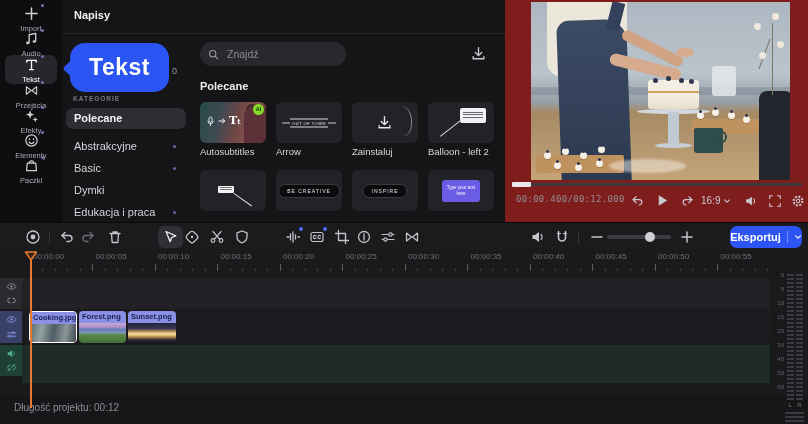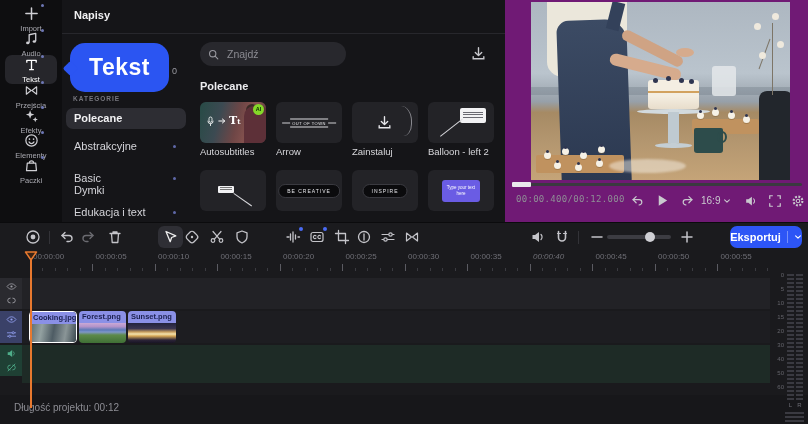--- a/index.html
+++ b/index.html
@@ -57,21 +57,21 @@
   .pill-art{position:absolute;left:50%;top:50%;transform:translate(-50%,-50%);background:#0b0b0d;border:1px solid #3a3a40;color:#e4e4e8;font-size:5px;letter-spacing:1px;padding:3px 8px;border-radius:9px;white-space:nowrap;}
   .purple-art{position:absolute;left:50%;top:50%;transform:translate(-50%,-50%);background:#6a5ce4;color:#fff;font-size:4.5px;line-height:5.5px;width:38px;height:22px;border-radius:3px;display:flex;align-items:center;justify-content:center;text-align:center;padding:2px;}
 
   
   .bubble{position:absolute;left:70px;top:43px;width:99px;height:49px;background:#2b55f2;border-radius:15px;z-index:9;
           display:flex;align-items:center;justify-content:center;color:#fff;font-size:23px;font-weight:800;letter-spacing:.5px;}
   .bubble::before{content:"";position:absolute;left:-5px;top:20px;width:11px;height:11px;background:#2b55f2;border-radius:2px;transform:rotate(45deg);}
   .zero-badge{position:absolute;left:172px;top:66px;font-size:9px;color:#9a9aa2;z-index:3;}
 
   
-  .preview{left:505px;top:0;width:303px;height:222px;background:#701a75;}
+  .preview{left:505px;top:0;width:303px;height:222px;background:#7f1d1d;}
   .pimage{position:absolute;left:26px;top:2px;width:259px;height:178px;overflow:hidden;
      background:linear-gradient(180deg,#adb7c1 0%,#bac4cd 40%,#97a0a9 56%,#a68a64 62%,#b3966f 78%,#c5a478 100%);}
   .pimage .wains{position:absolute;left:0;top:48%;width:100%;height:4%;background:rgba(110,120,132,.35);}
   .shirt{position:absolute;left:6%;top:0;width:31%;height:42%;background:#ebe7db;border-radius:0 0 30% 20%;}
   .apron{position:absolute;left:11%;top:10%;width:27%;height:92%;background:linear-gradient(180deg,#3c4b64,#2b3850);border-radius:12px 22px 4px 4px;transform:rotate(-2deg);}
   .strap{position:absolute;left:30%;top:0;width:5%;height:16%;background:#33415a;transform:rotate(14deg);}
   .arm1{position:absolute;left:30%;top:33%;width:28%;height:6.5%;background:#d6ab8d;border-radius:8px;transform:rotate(14deg);}
   .arm2{position:absolute;left:34%;top:23%;width:26%;height:6%;background:#cfa384;border-radius:8px;transform:rotate(27deg);}
   .hand{position:absolute;left:56%;top:26%;width:7%;height:5%;background:#d6ab8d;border-radius:50%;}
   .cake{position:absolute;left:45%;top:44%;width:20%;height:16%;background:linear-gradient(180deg,#f4eee2 55%,#e8ddcb);border-radius:3px;}
@@ -218,23 +218,23 @@
 
   </div>
 
   <div class="abs panel">
     <div class="panel-title">Napisy</div>
     <div class="panel-div"></div>
 
     <div class="cat-head">KATEGORIE</div>
     <div class="cat-item sel" style="top:108px">Polecane</div>
     <div class="cat-item" style="top:136px"><span>Abstrakcyjne</span><span class="cat-dot"></span></div>
-    <div class="cat-item" style="top:168px"><span>Basic</span><span class="cat-dot"></span></div>
+    <div class="cat-item" style="top:158px"><span>Basic</span><span class="cat-dot"></span></div>
     <div class="cat-item" style="top:180px"><span>Dymki</span></div>
-    <div class="cat-item" style="top:202px"><span>Edukacja i text</span><span class="cat-dot"></span></div>
+    <div class="cat-item" style="top:202px"><span>Edukacja i praca</span><span class="cat-dot"></span></div>
 
     <div class="search">
       <svg viewBox="0 0 14 14" width="11" height="11">
           <circle cx="6" cy="6" r="4" stroke="#9a9aa1" stroke-width="1.4" fill="none"></circle>
           <path d="M9 9l3.5 3.5" stroke="#9a9aa1" stroke-width="1.4" stroke-linecap="round"></path>
         </svg>
       <input value="" placeholder="Znajdź" style="">
     </div>
     <div class="dl-btn">
       <svg viewBox="0 0 16 16" width="17" height="17">

